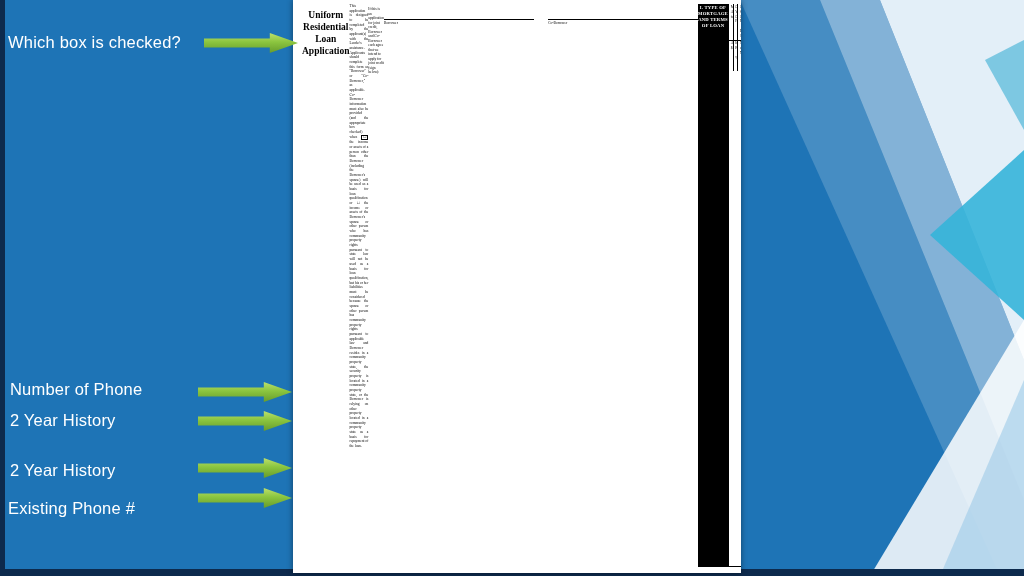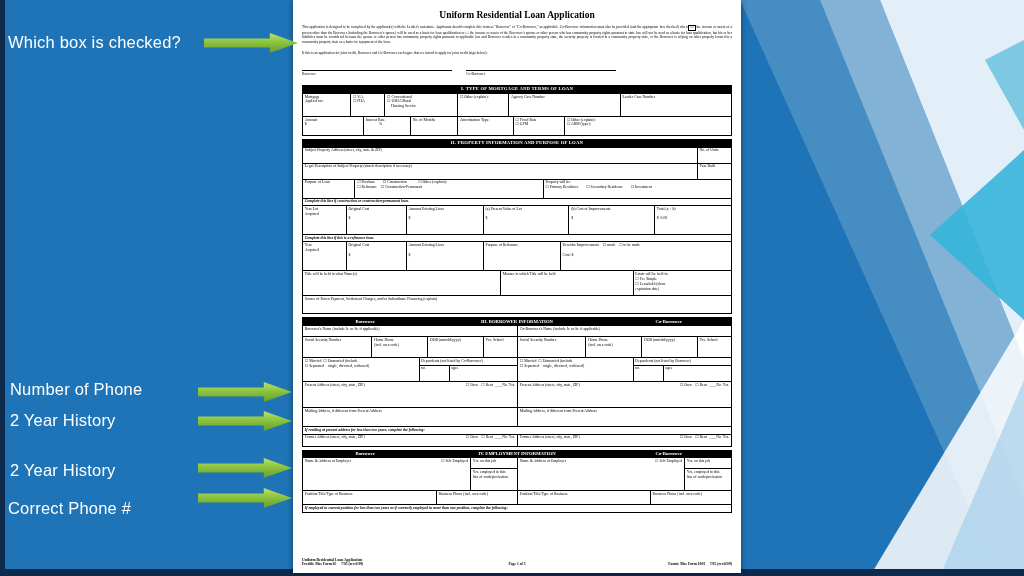--- a/index.html
+++ b/index.html
@@ -25,21 +25,21 @@
     clip-path:polygon(0 28%,70% 28%,70% 0,100% 50%,70% 100%,70% 72%,0 72%);
     filter:drop-shadow(0.5px 1px 1px rgba(0,0,0,.35)); }
   #arrow1 { left:204px; top:33px; }
   #arrow2 { left:198px; top:382px; }
   #arrow3 { left:198px; top:411px; }
   #arrow4 { left:198px; top:458px; }
   #arrow5 { left:198px; top:488px; }
 
   
   .page { position:absolute; left:293px; top:0; width:448px; height:573px; box-sizing:border-box;
-    background:#ffffff; padding:4px 9px 6px; display:flex; flex-direction:column;
+    background:#ffffff; padding:4px 9px 6px; display:flex; 
     font-family:"Liberation Serif",serif; font-size:3.8px; line-height:1.28; color:#000;
     box-shadow:0 0 6px rgba(0,0,0,.45); z-index:4; overflow:hidden; }
 
   .doc-title { text-align:center; font-weight:bold; font-size:9.5px; margin:5px 0 4px; }
   .intro { text-align:justify; font-size:3.55px; line-height:1.32; margin:0 0 3px; }
   .cb-box { border:.7px solid #000; padding:0 1px; display:inline-block; line-height:1; }
   .joint { font-size:3.55px; margin:3px 0 0; }
 
   .sigrow { display:flex; gap:14px; margin:10px 0 8px; }
   .sig { width:150px; text-align:left; }
@@ -93,21 +93,21 @@
     <polygon points="985,60 1024,40 1024,130" fill="#2aa8cf" opacity="0.55"></polygon>
   </svg>
 
   <div class="edge-left"></div>
   <div class="edge-bottom"></div>
 
   <div id="annot1" class="annot">Which box is checked?</div>
   <div id="annot2" class="annot">Number of Phone</div>
   <div id="annot3" class="annot">2 Year History</div>
   <div id="annot4" class="annot">2 Year History</div>
-  <div id="annot5" class="annot">Correct Phone #</div>
+  <div id="annot5" class="annot">Existing Phone #</div>
 
   <div id="arrow1" class="arrow"></div>
   <div id="arrow2" class="arrow"></div>
   <div id="arrow3" class="arrow"></div>
   <div id="arrow4" class="arrow"></div>
   <div id="arrow5" class="arrow"></div>
 
   <div class="page">
 
     <div class="doc-title">Uniform Residential Loan Application</div>

